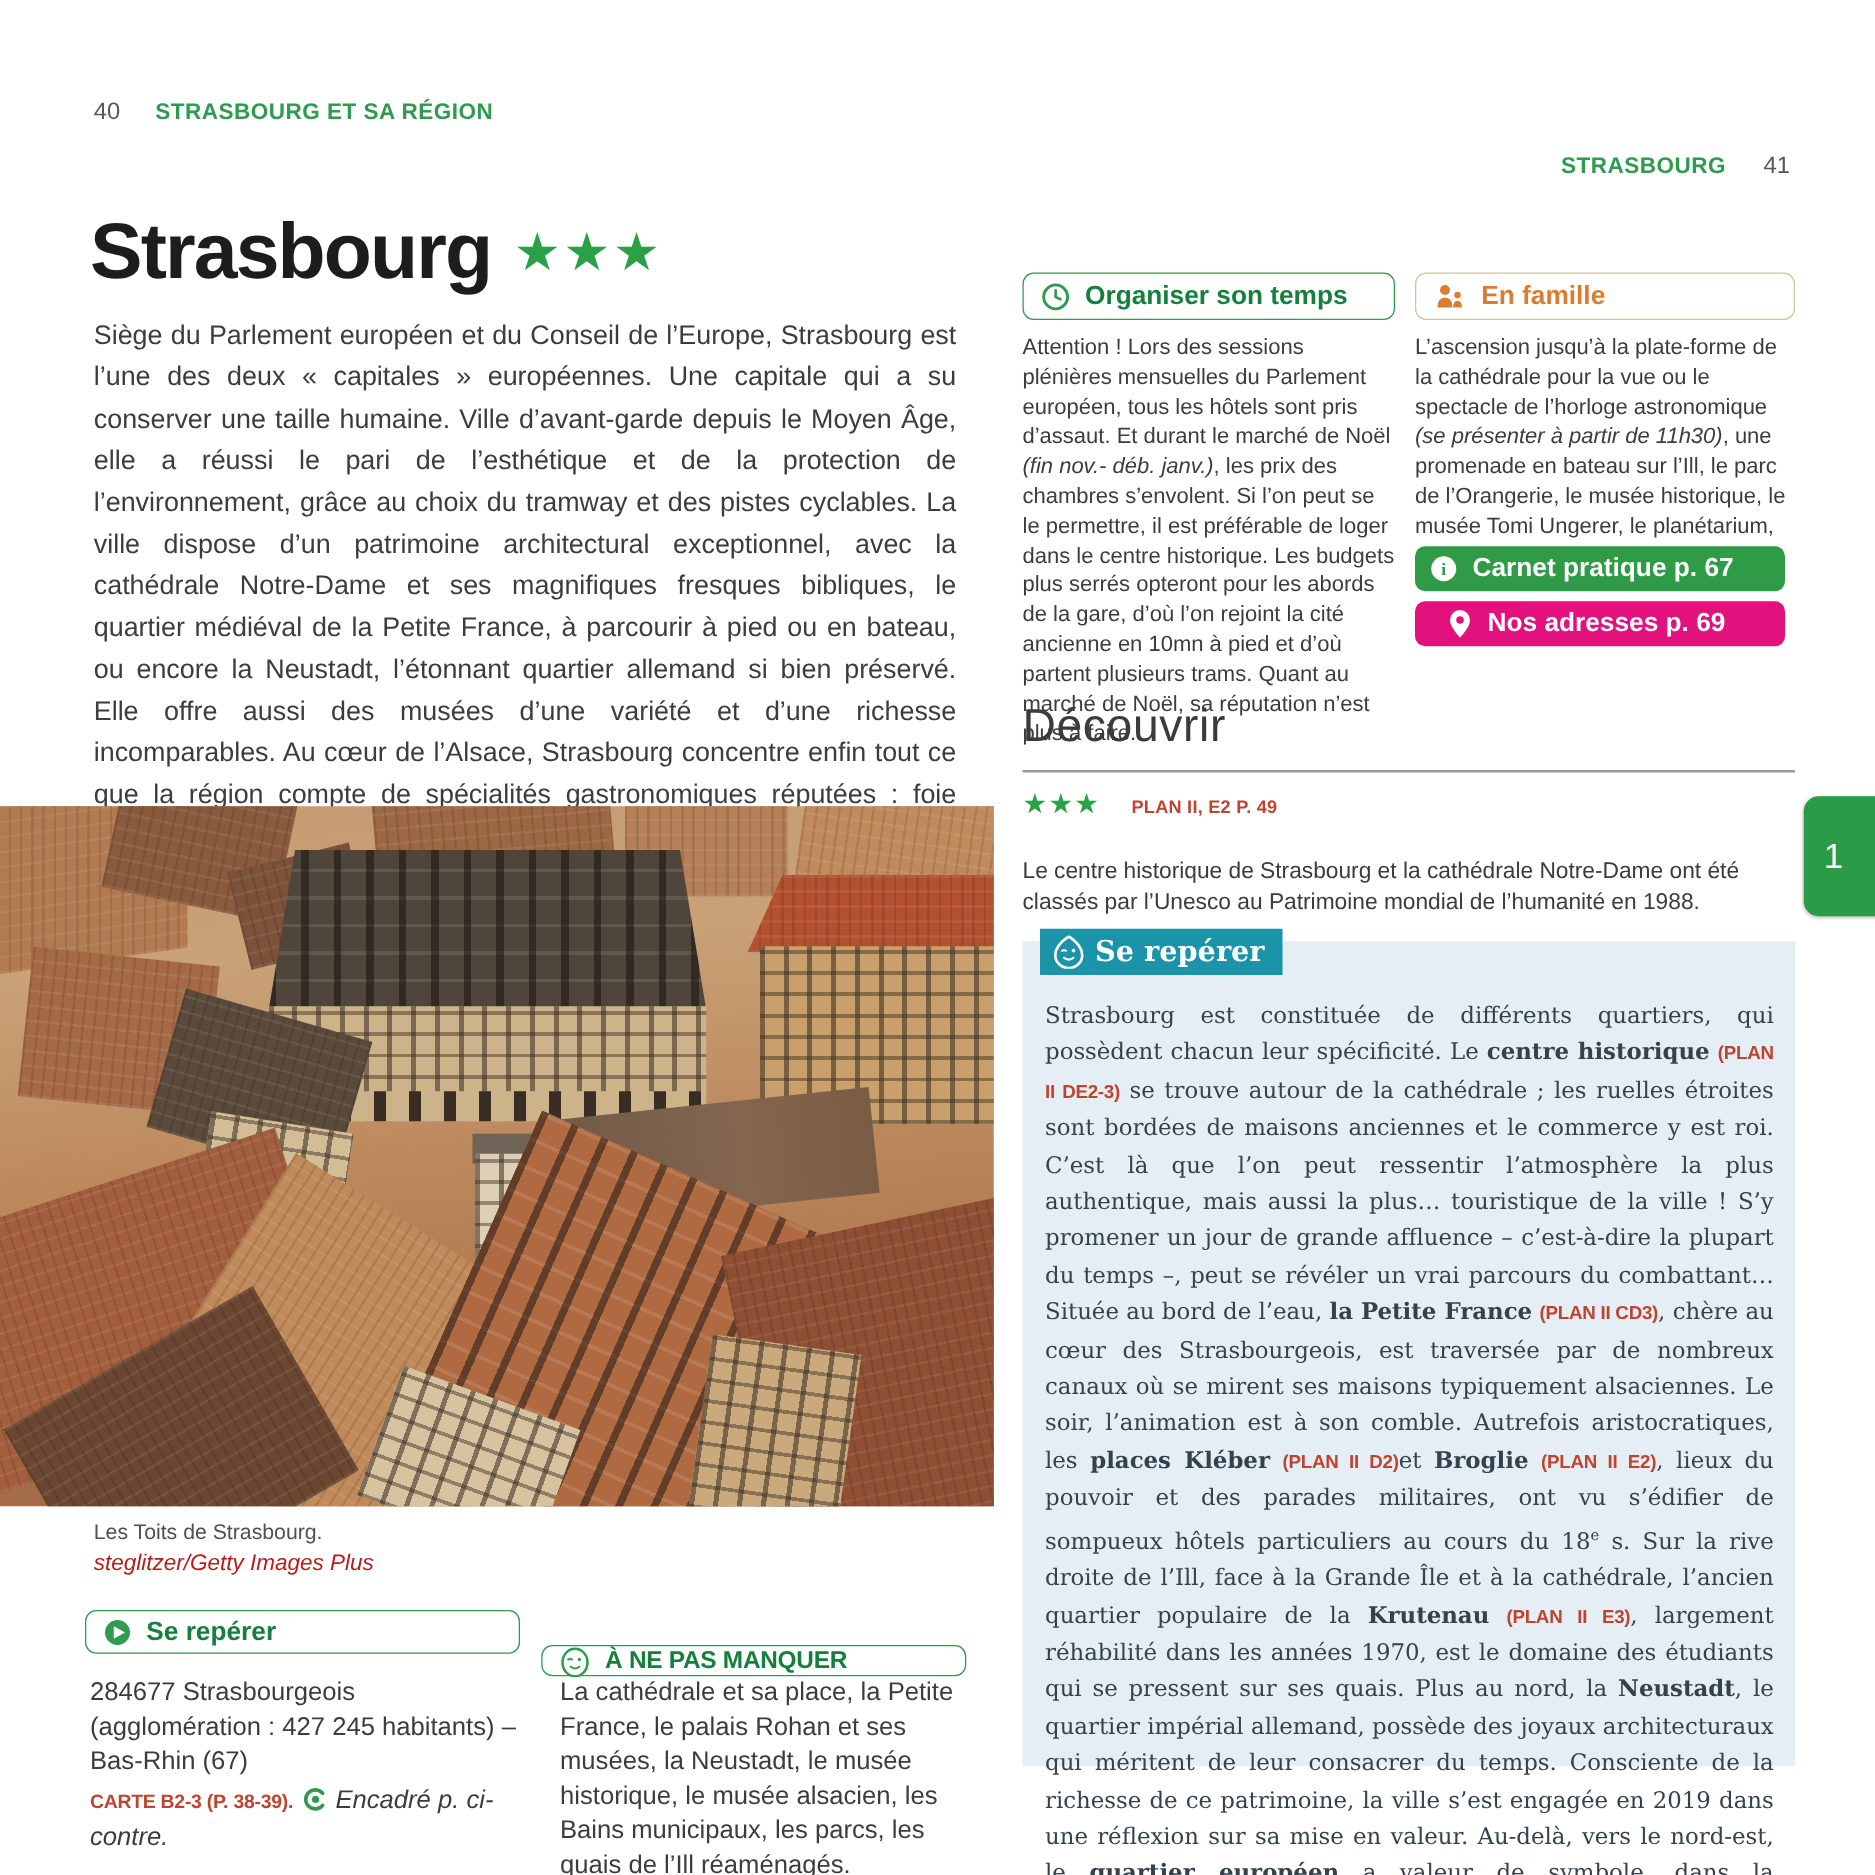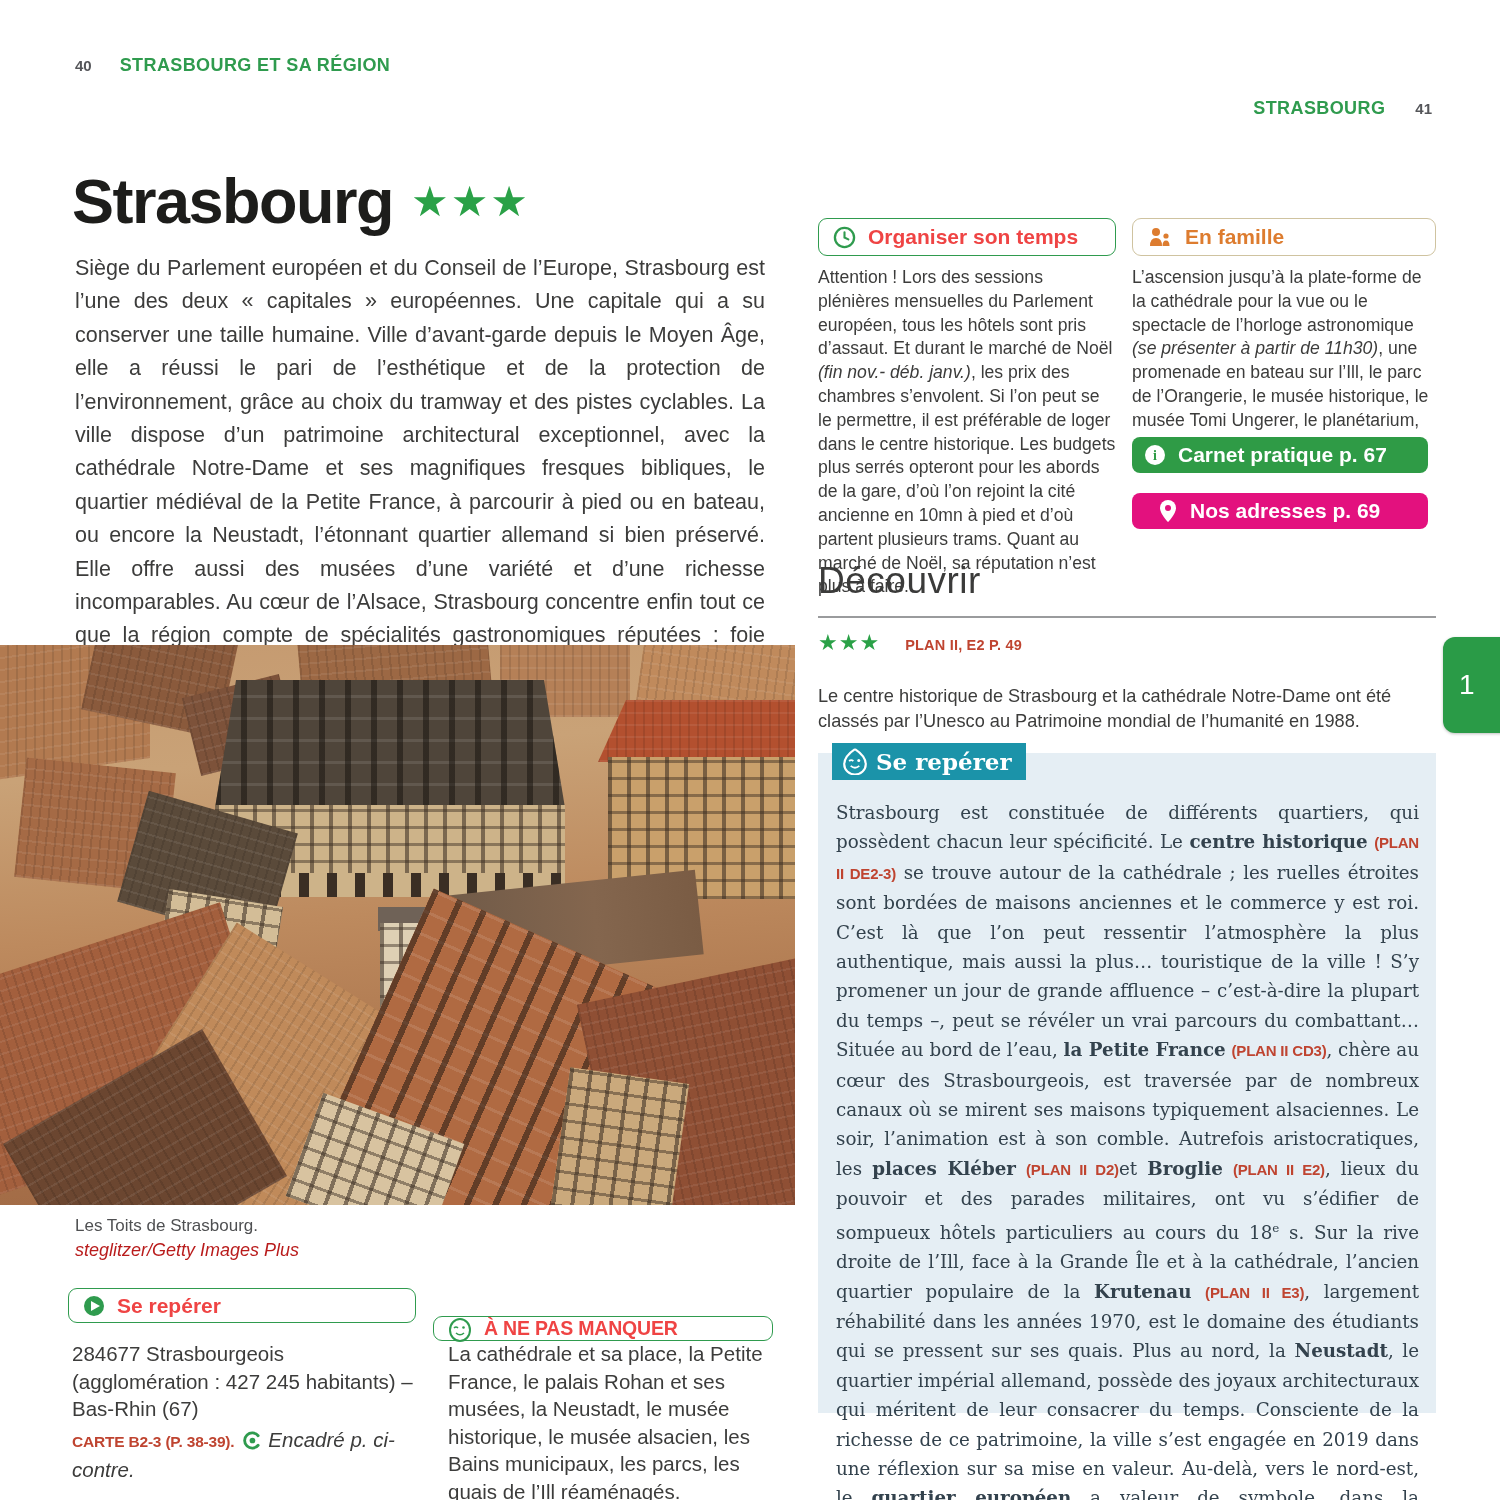--- a/index.html
+++ b/index.html
@@ -2,34 +2,34 @@
 <html lang="fr"><head>
 <meta charset="utf-8">
 <style>
   html,body{margin:0;padding:0;}
   body{width:1500px;height:1500px;position:relative;background:#ffffff;
        font-family:"Liberation Sans",sans-serif;color:#3c3c3b;overflow:hidden;}
   .abs{position:absolute;}
 
   
   .runhead{font-weight:bold;font-size:18px;letter-spacing:.4px;color:#2f9b4e;}
-  .pagenum{font-weight:bold;font-size:15px;color:#55565a;}
+  .pagenum{font-weight:normal;font-size:19px;color:#55565a;margin-top:24px;}
 
   
   .title{font-size:63px;font-weight:800;letter-spacing:-1.5px;color:#1d1d1b;
          font-family:"Liberation Sans",sans-serif;}
   .title-stars{font-size:42px;color:#2aa147;letter-spacing:2px;margin-left:18px;}
   .intro{font-size:21.5px;line-height:33.4px;text-align:justify;hyphens:auto;color:#3c3c3b;}
 
   .caption{font-size:17px;color:#4f5052;}
   .credit{font-size:18px;color:#b91c1c;font-style:italic;}
 
   .gbox{border:1.6px solid #2f9b4e;border-radius:9px;display:flex;align-items:center;
         gap:12px;padding:0 14px;box-sizing:border-box;background:#fff;}
-  .gbox .bt{font-weight:bold;font-size:21px;color:#ef4444;white-space:nowrap;}
+  .gbox .bt{font-weight:bold;font-size:21px;color:#15803d;white-space:nowrap;}
   .gbox.caps .bt{font-size:19.5px;letter-spacing:-0.2px;}
   .tanbox{border-color:#cfc3a0;}
   .tanbox .bt{color:#dd7c2f;}
   .boxbody{font-size:20.5px;line-height:27.5px;color:#3c3c3b;}
   .carte{font-size:15.5px;font-weight:bold;color:#bf4430;letter-spacing:-0.2px;}
   .encadre{font-size:20.5px;font-style:italic;color:#3c3c3b;}
 
   
   .smalltext{font-size:17.6px;line-height:23.8px;color:#3c3c3b;}
   .seg-i{font-style:italic;}
@@ -179,21 +179,21 @@
 </div>
 <div class="abs smalltext" style="left:1132px;top:266px;width:302px;"><span>L’ascension jusqu’à la plate-forme de la cathédrale pour la vue ou le spectacle de l’horloge astronomique </span><span class="seg-i">(se présenter à partir de 11h30)</span><span>, une promenade en bateau sur l’Ill, le parc de l’Orangerie, le musée historique, le musée Tomi Ungerer, le planétarium, et le Vaisseau.</span></div>
 
 <div class="abs pill green" style="left:1132px;top:437px;width:296px;height:36px;">
   <svg width="22" height="22" viewBox="0 0 22 22">
       <circle cx="11" cy="11" r="10" fill="#fff"></circle>
       <text x="11" y="16" font-size="14" font-weight="bold" fill="#2f9b46" text-anchor="middle" font-family="Liberation Serif,serif">i</text>
     </svg>
   <span>Carnet pratique p. 67</span>
 </div>
-<div class="abs pill pink" style="left:1132px;top:493px;width:296px;height:36px;padding-left:26px;">
+<div class="abs pill pink" style="left:1132px;top:481px;width:296px;height:36px;padding-left:26px;">
   <svg width="20" height="24" viewBox="0 0 20 24">
       <path d="M10 1 a8 8 0 0 1 8 8 c0 6-8 14-8 14 s-8-8-8-14 a8 8 0 0 1 8-8" fill="#fff"></path>
       <circle cx="10" cy="9" r="3" fill="#e3117e"></circle>
     </svg>
   <span>Nos adresses p. 69</span>
 </div>
 
 <div class="abs decouvrir" style="left:818px;top:560px;">Découvrir</div>
 <div class="abs rule" style="left:818px;top:616px;width:618px;"></div>
 

